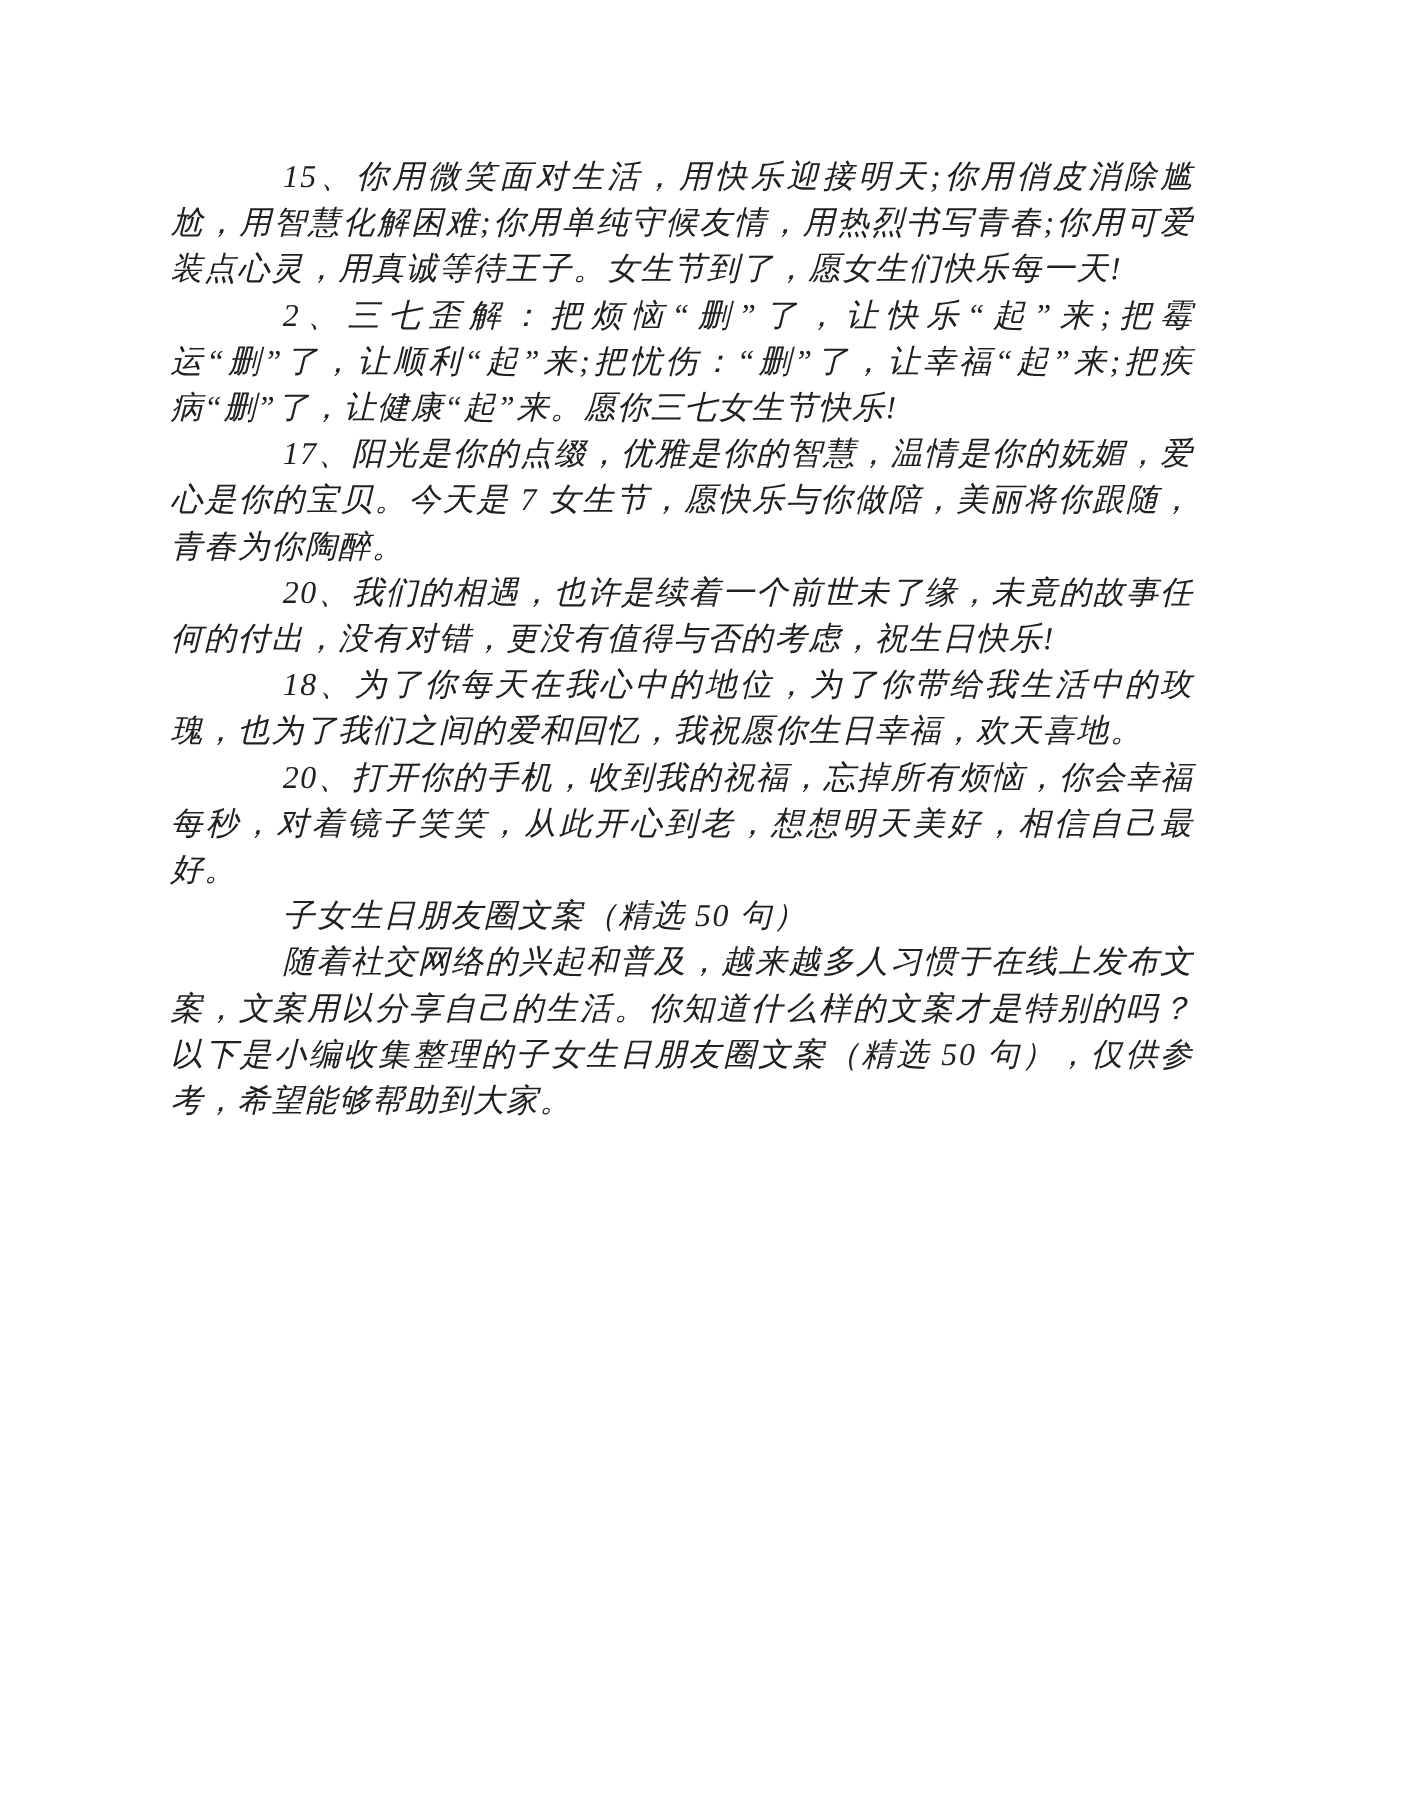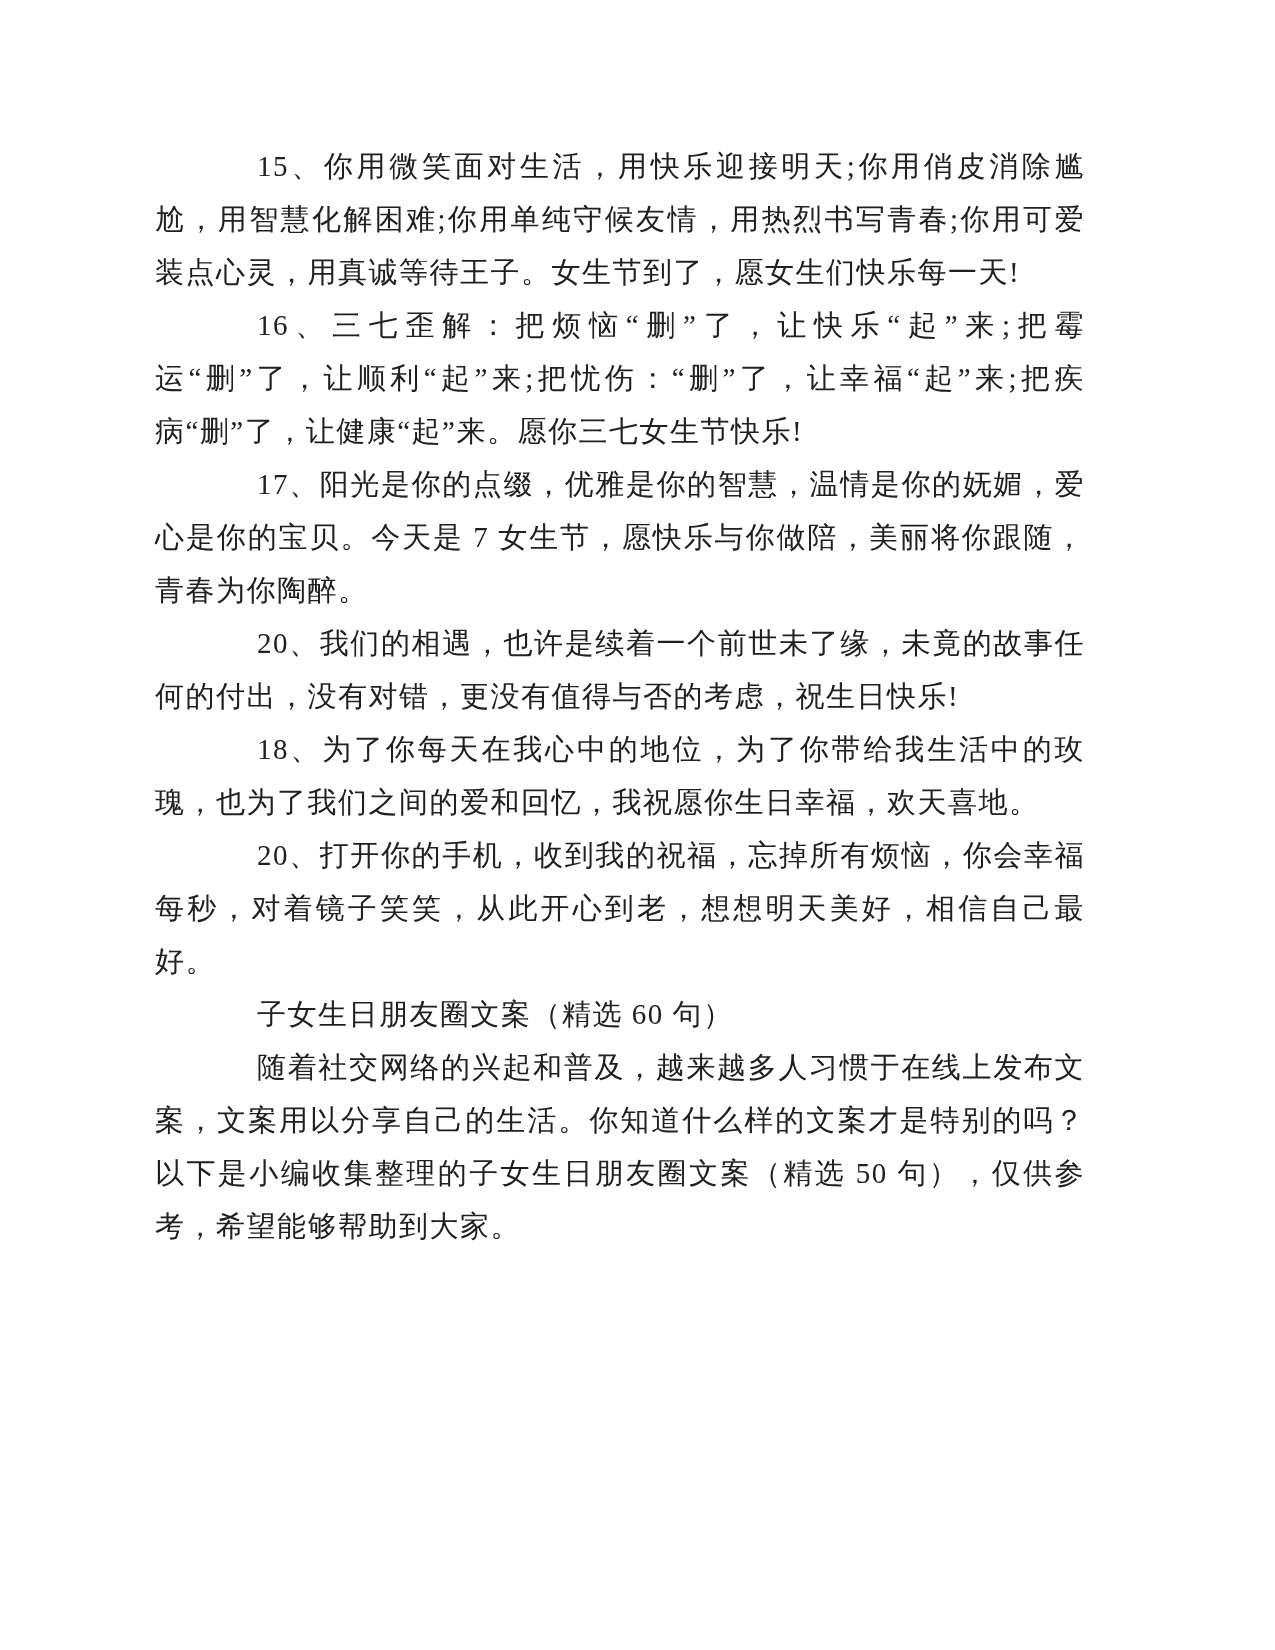--- a/index.html
+++ b/index.html
@@ -18,34 +18,35 @@
   .doc-body {
     position: absolute;
     left: 155px;
     top: 140px;
     width: 930px;
     color: #202020;
   }
   .doc-body p {
     margin: 0;
     font-size: 29px;
-    line-height: 53px;
+    line-height: 42px;
     letter-spacing: 1.5px;
     text-align: justify;
     text-indent: 102px;
     word-break: normal;
+    font-style: italic;
   }
 </style>
 </head>
 <body>
 
 <div class="page">
   <div class="doc-body">
     <p>15、你用微笑面对生活，用快乐迎接明天;你用俏皮消除尴尬，用智慧化解困难;你用单纯守候友情，用热烈书写青春;你用可爱装点心灵，用真诚等待王子。女生节到了，愿女生们快乐每一天!</p>
-    <p>16、三七歪解：把烦恼“删”了，让快乐“起”来;把霉运“删”了，让顺利“起”来;把忧伤：“删”了，让幸福“起”来;把疾病“删”了，让健康“起”来。愿你三七女生节快乐!</p>
+    <p>2、三七歪解：把烦恼“删”了，让快乐“起”来;把霉运“删”了，让顺利“起”来;把忧伤：“删”了，让幸福“起”来;把疾病“删”了，让健康“起”来。愿你三七女生节快乐!</p>
     <p>17、阳光是你的点缀，优雅是你的智慧，温情是你的妩媚，爱心是你的宝贝。今天是 7 女生节，愿快乐与你做陪，美丽将你跟随，青春为你陶醉。</p>
     <p>20、我们的相遇，也许是续着一个前世未了缘，未竟的故事任何的付出，没有对错，更没有值得与否的考虑，祝生日快乐!</p>
     <p>18、为了你每天在我心中的地位，为了你带给我生活中的玫瑰，也为了我们之间的爱和回忆，我祝愿你生日幸福，欢天喜地。</p>
     <p>20、打开你的手机，收到我的祝福，忘掉所有烦恼，你会幸福每秒，对着镜子笑笑，从此开心到老，想想明天美好，相信自己最好。</p>
-    <p>子女生日朋友圈文案（精选 60 句）</p>
+    <p>子女生日朋友圈文案（精选 50 句）</p>
     <p>随着社交网络的兴起和普及，越来越多人习惯于在线上发布文案，文案用以分享自己的生活。你知道什么样的文案才是特别的吗？以下是小编收集整理的子女生日朋友圈文案（精选 50 句），仅供参考，希望能够帮助到大家。</p>
   </div>
 </div>
 
 </body></html>

